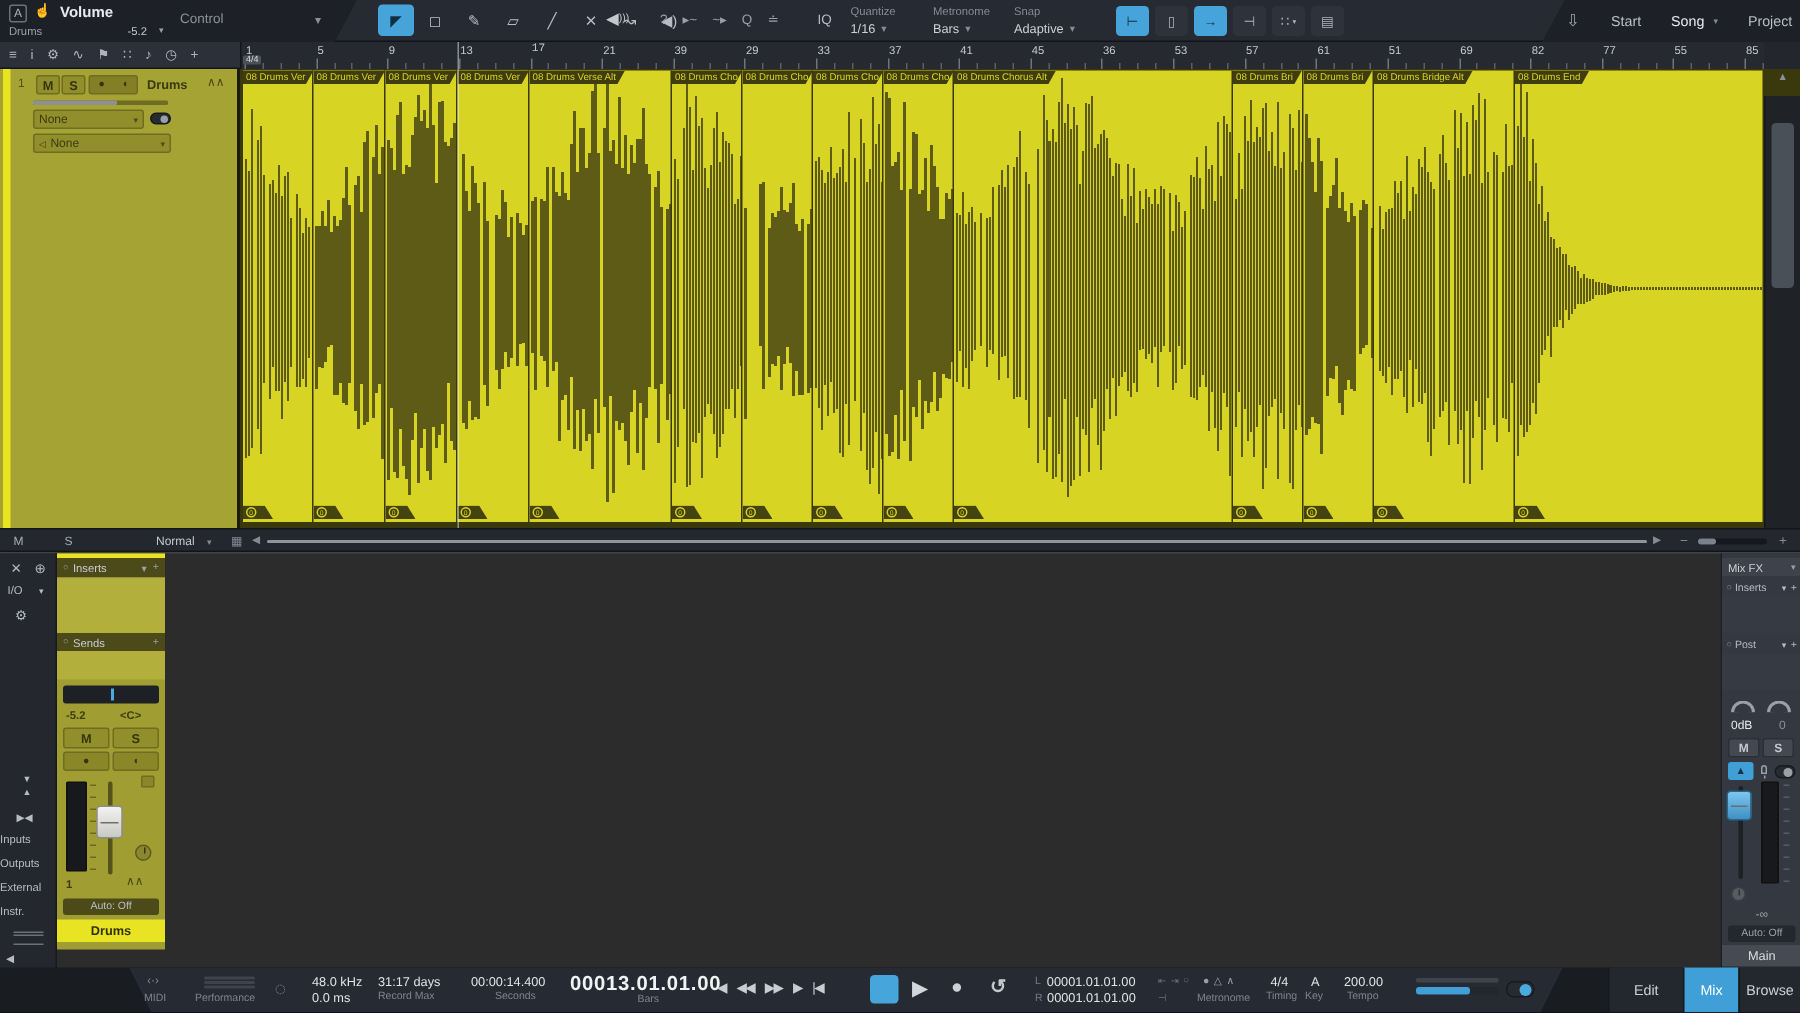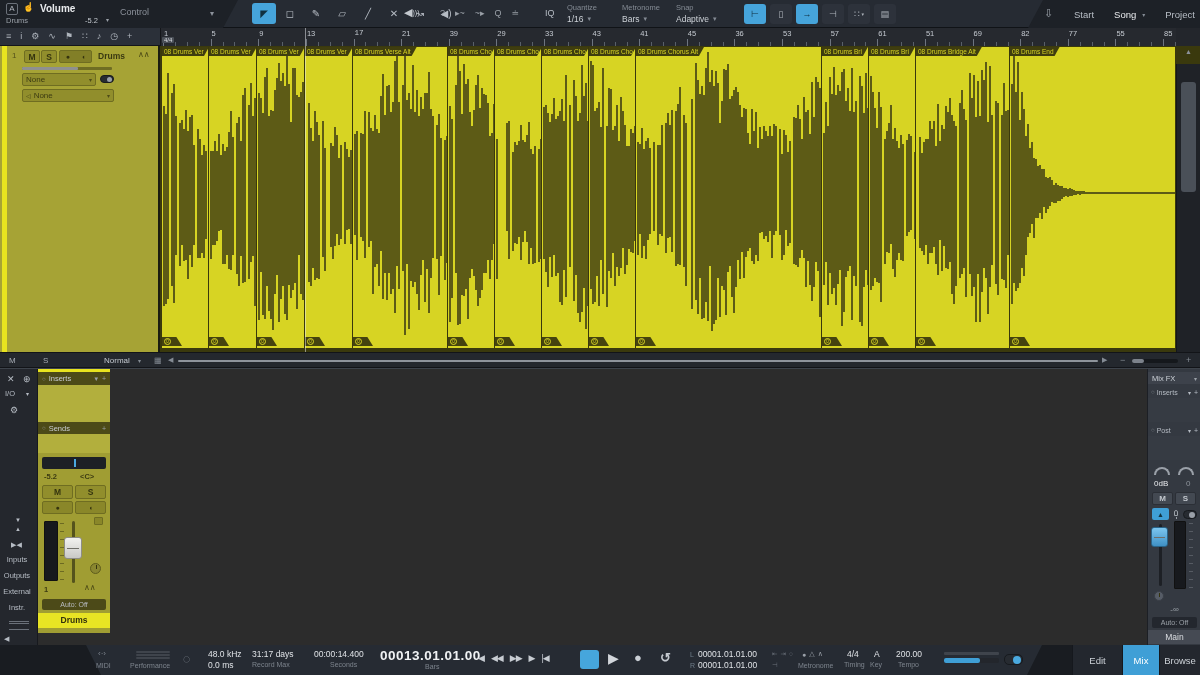--- a/index.html
+++ b/index.html
@@ -59,21 +59,21 @@
   #v-scroll{left:1176px;top:18px;width:24px;height:288px;background:#1f2227;border-left:1px solid #14161a}
   #v-thumb{position:absolute;left:4px;top:18px;width:15px;height:110px;background:#4a5058;border-radius:3px}
   #playhead{left:305px;top:28px;width:1px;height:324px;background:rgba(235,240,245,.5);z-index:30}
   
   #afoot{left:0;top:352px;width:1200px;height:16px;background:#24282e;border-top:1px solid #121418;border-bottom:1px solid #121418}
   .foot-t{font-size:8px;color:#a7adb5}
   
   #lower{left:0;top:368px;width:1200px;height:277px;background:#2c2c2c;border-top:1px solid #3d434b}
   #rail{left:0;top:0;width:38px;height:277px;background:#24272d;border-right:1px solid #17191e}
   .rail-ic{position:absolute;font-size:9px;color:#b6bcc4}
-  .rail-tab{position:absolute;left:0;width:34px;text-align:center;font-size:7.5px;color:#b6bcc4}
+  .rail-tab{position:absolute;left:0;width:34px;text-align:left;font-size:7.5px;color:#b6bcc4}
   #strip{left:38px;top:0;width:72px;height:264px;background:#a09d33}
   .hdr{position:absolute;left:0;width:72px;height:13px;background:#4c4a18;display:flex;align-items:center;padding:0 4px;
        font-size:7.5px;color:#c9cdd2}
   .hdr .pw{font-size:6px;margin-right:3px;color:#9aa0a7}
   .hdr .r{margin-left:auto;font-size:7px;color:#9aa0a7}
   .obody{position:absolute;left:0;width:72px;background:#b2af3d}
   .pan{position:absolute;background:#1d2025;border-radius:2px}
   .pan .pline{position:absolute;left:50%;top:2px;width:2px;bottom:2px;background:#4aa9df}
   .olv{font-size:7.5px;color:#3c3b12;font-weight:bold}
   .meter{position:absolute;background:#17191d;border:1px solid #111;border-radius:1px}
@@ -301,21 +301,21 @@
           <div class="tick" style="left: 1013.9px;"></div>
           <div class="bar-num" style="left: 3px;">1</div>
           <div class="bar-num" style="left: 50.6px;">5</div>
           <div class="bar-num" style="left: 98.2px;">9</div>
           <div class="bar-num" style="left: 145.9px;">13</div>
           <div class="bar-num" style="left: 193.5px; font-family: Liberation Mono, monospace;">17</div>
           <div class="bar-num" style="left: 241.1px;">21</div>
           <div class="bar-num" style="left: 288.7px;">39</div>
           <div class="bar-num" style="left: 336.3px;">29</div>
           <div class="bar-num" style="left: 384px;">33</div>
-          <div class="bar-num" style="left: 431.6px;">43</div>
+          <div class="bar-num" style="left: 431.6px;">37</div>
           <div class="bar-num" style="left: 479.2px;">41</div>
           <div class="bar-num" style="left: 526.8px;">45</div>
           <div class="bar-num" style="left: 574.4px;">36</div>
           <div class="bar-num" style="left: 622.1px;">53</div>
           <div class="bar-num" style="left: 669.7px;">57</div>
           <div class="bar-num" style="left: 717.3px;">61</div>
           <div class="bar-num" style="left: 764.9px;">51</div>
           <div class="bar-num" style="left: 812.5px;">69</div>
           <div class="bar-num" style="left: 860.2px;">82</div>
           <div class="bar-num" style="left: 907.8px;">77</div>

